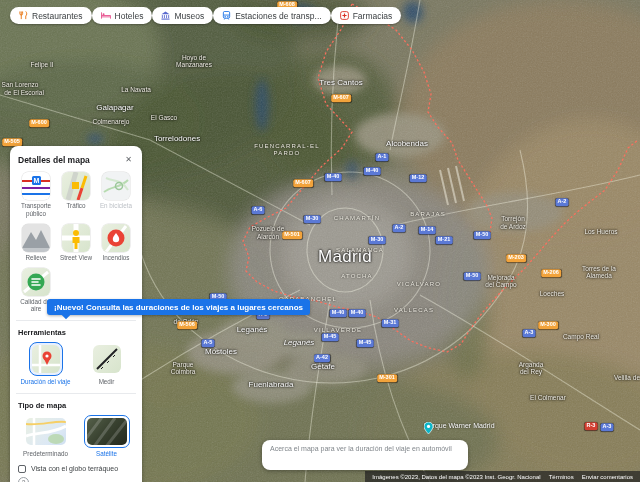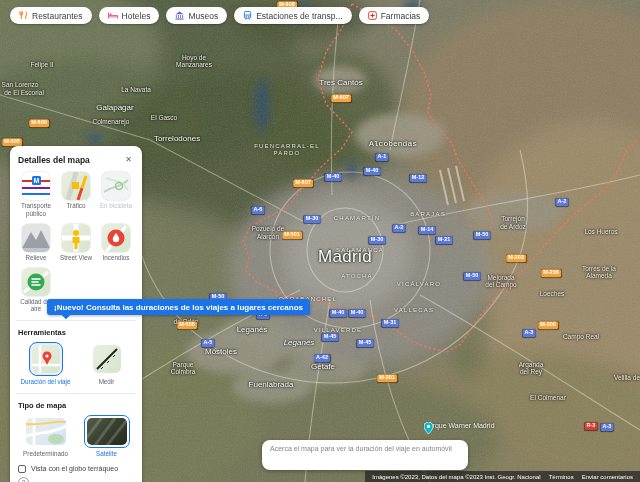--- a/index.html
+++ b/index.html
@@ -21,21 +21,21 @@
           color:#fff;padding:1px 2px;border-radius:2px;line-height:1;white-space:nowrap;
           box-shadow:0 0 1px rgba(0,0,0,.6);}
   .rbadge.b{background:#5b79d6;}
   .rbadge.o{background:#f2a33b;}
   .rbadge.r{background:#d23f31;}
 
   .poi{position:absolute;left:424px;top:422px;display:flex;align-items:center;gap:3px;}
   .poi-label{color:#fff;font-size:7px;text-shadow:0 0 2px rgba(0,0,0,.95);white-space:nowrap;}
 
   
-  #chipbar{position:absolute;left:10px;top:7px;display:flex;gap:7px;z-index:30;}
+  #chipbar{position:absolute;left:10px;top:7px;display:flex;z-index:30;}
   .chip{display:flex;align-items:center;gap:4px;background:#fff;border-radius:10px;height:17px;
         padding:0 9px;box-shadow:0 1px 2px rgba(0,0,0,.3);font-size:8.5px;color:#3c4043;
         white-space:nowrap;cursor:pointer;}
   .chip svg{flex:none;}
 
   
   #panel{position:absolute;left:10px;top:146px;width:132px;background:#fff;border-radius:8px;
          box-shadow:0 1px 4px rgba(0,0,0,.35);z-index:20;padding:8px 8px 7px 8px;box-sizing:border-box;}
   .panel-head{display:flex;align-items:center;justify-content:space-between;margin-bottom:7px;}
   .panel-title{font-size:8.5px;font-weight:bold;color:#202124;}
@@ -179,21 +179,21 @@
                L 337,307 L 357,311 L 377,317 L 394,329 L 411,341 L 429,348 L 447,352 L 461,344 L 471,328
                L 483,312 L 497,296 L 511,282 L 525,268 L 539,252 L 551,238 L 564,224 L 577,212 L 591,201
                L 605,190 L 618,170 L 628,148 L 638,140"></path>
       <path d="M 352,4 L 374,16 L 396,30 L 412,50 L 424,72 L 431,94 L 428,112 L 437,126 L 452,143 L 458,160
                L 468,176 L 477,190 L 486,204 L 492,218 L 490,232"></path>
     </g>
   </svg>
 
   <div id="map-annotations">
       <span class="mlabel lg" style="left: 345px; top: 257px;">Madrid</span>
-      <span class="mlabel md" style="left: 393px; top: 143px; font-family: Liberation Mono, monospace;">Alcobendas</span>
+      <span class="mlabel md" style="left: 407px; top: 143px;">Alcobendas</span>
       <span class="mlabel md" style="left: 341px; top: 82px;">Tres Cantos</span>
       <span class="mlabel md" style="left: 177px; top: 107px; margin-top: 31px;">Torrelodones</span>
       <span class="mlabel md" style="left: 115px; top: 107px;">Galapagar</span>
       <span class="mlabel md" style="left: 221px; top: 351px;">Móstoles</span>
       <span class="mlabel md" style="left: 252px; top: 329px;">Leganés</span>
       <span class="mlabel md" style="left: 299px; top: 342px; font-style: italic;">Leganés</span>
       <span class="mlabel md" style="left: 323px; top: 366px;">Getafe</span>
       <span class="mlabel md" style="left: 271px; top: 384px;">Fuenlabrada</span>
       <span class="mlabel sm" style="left: 194px; top: 57px;">Hoyo de</span>
       <span class="mlabel sm" style="left: 194px; top: 64px;">Manzanares</span>

